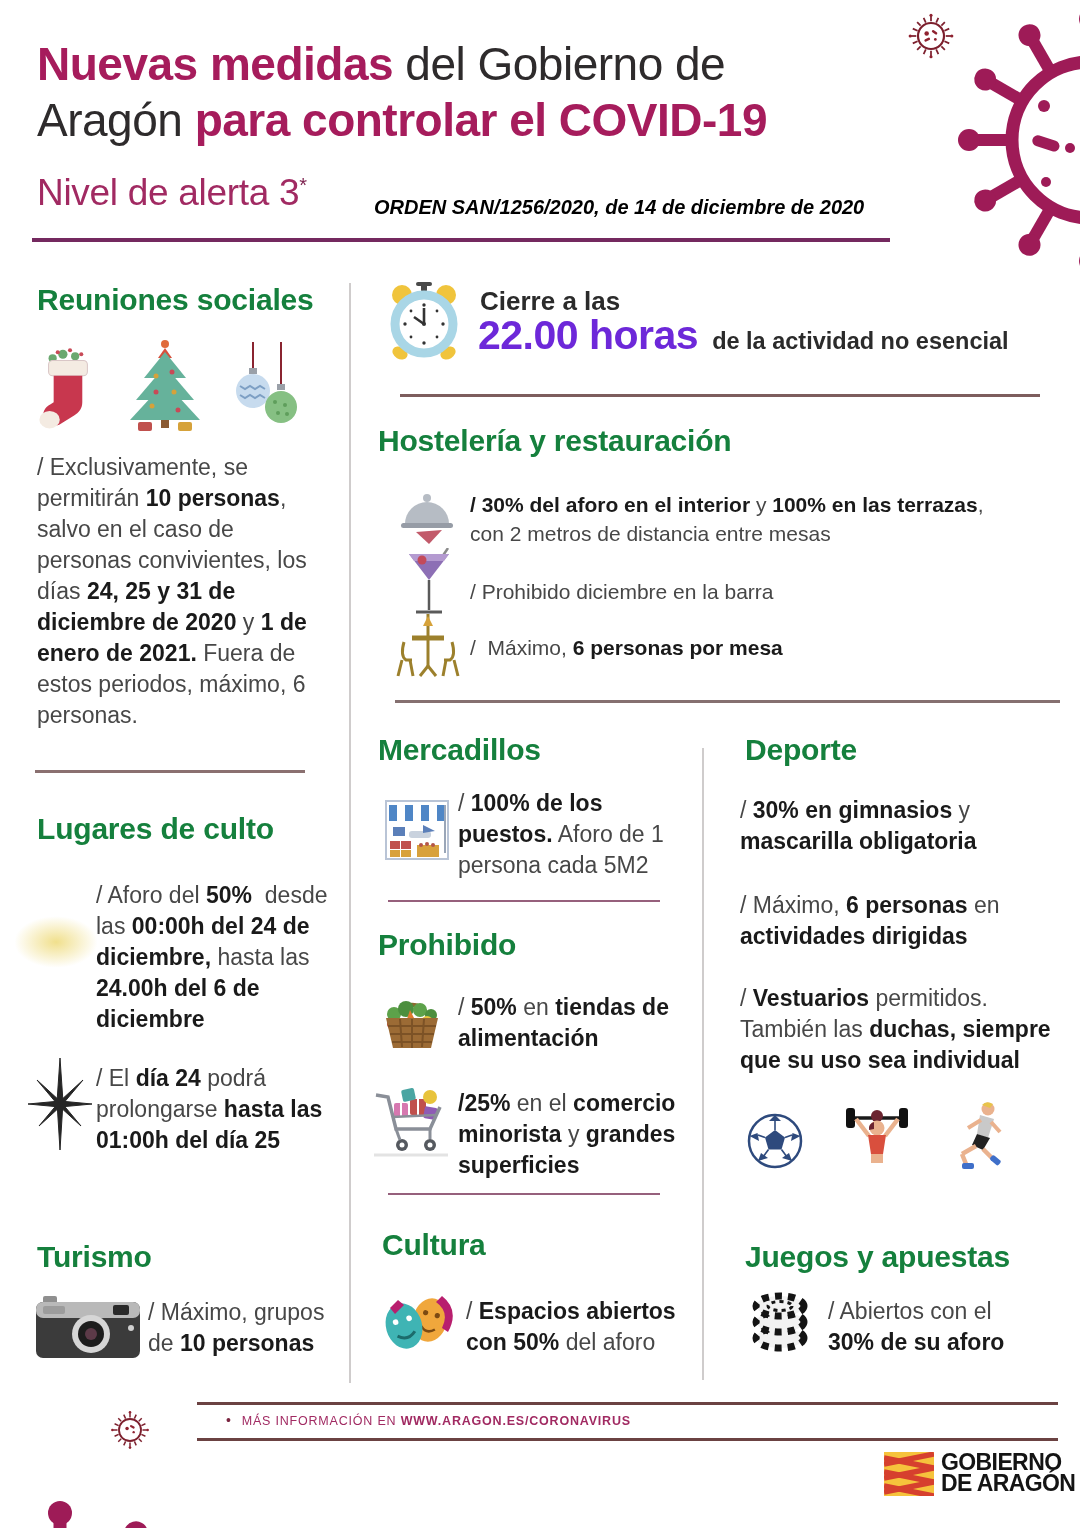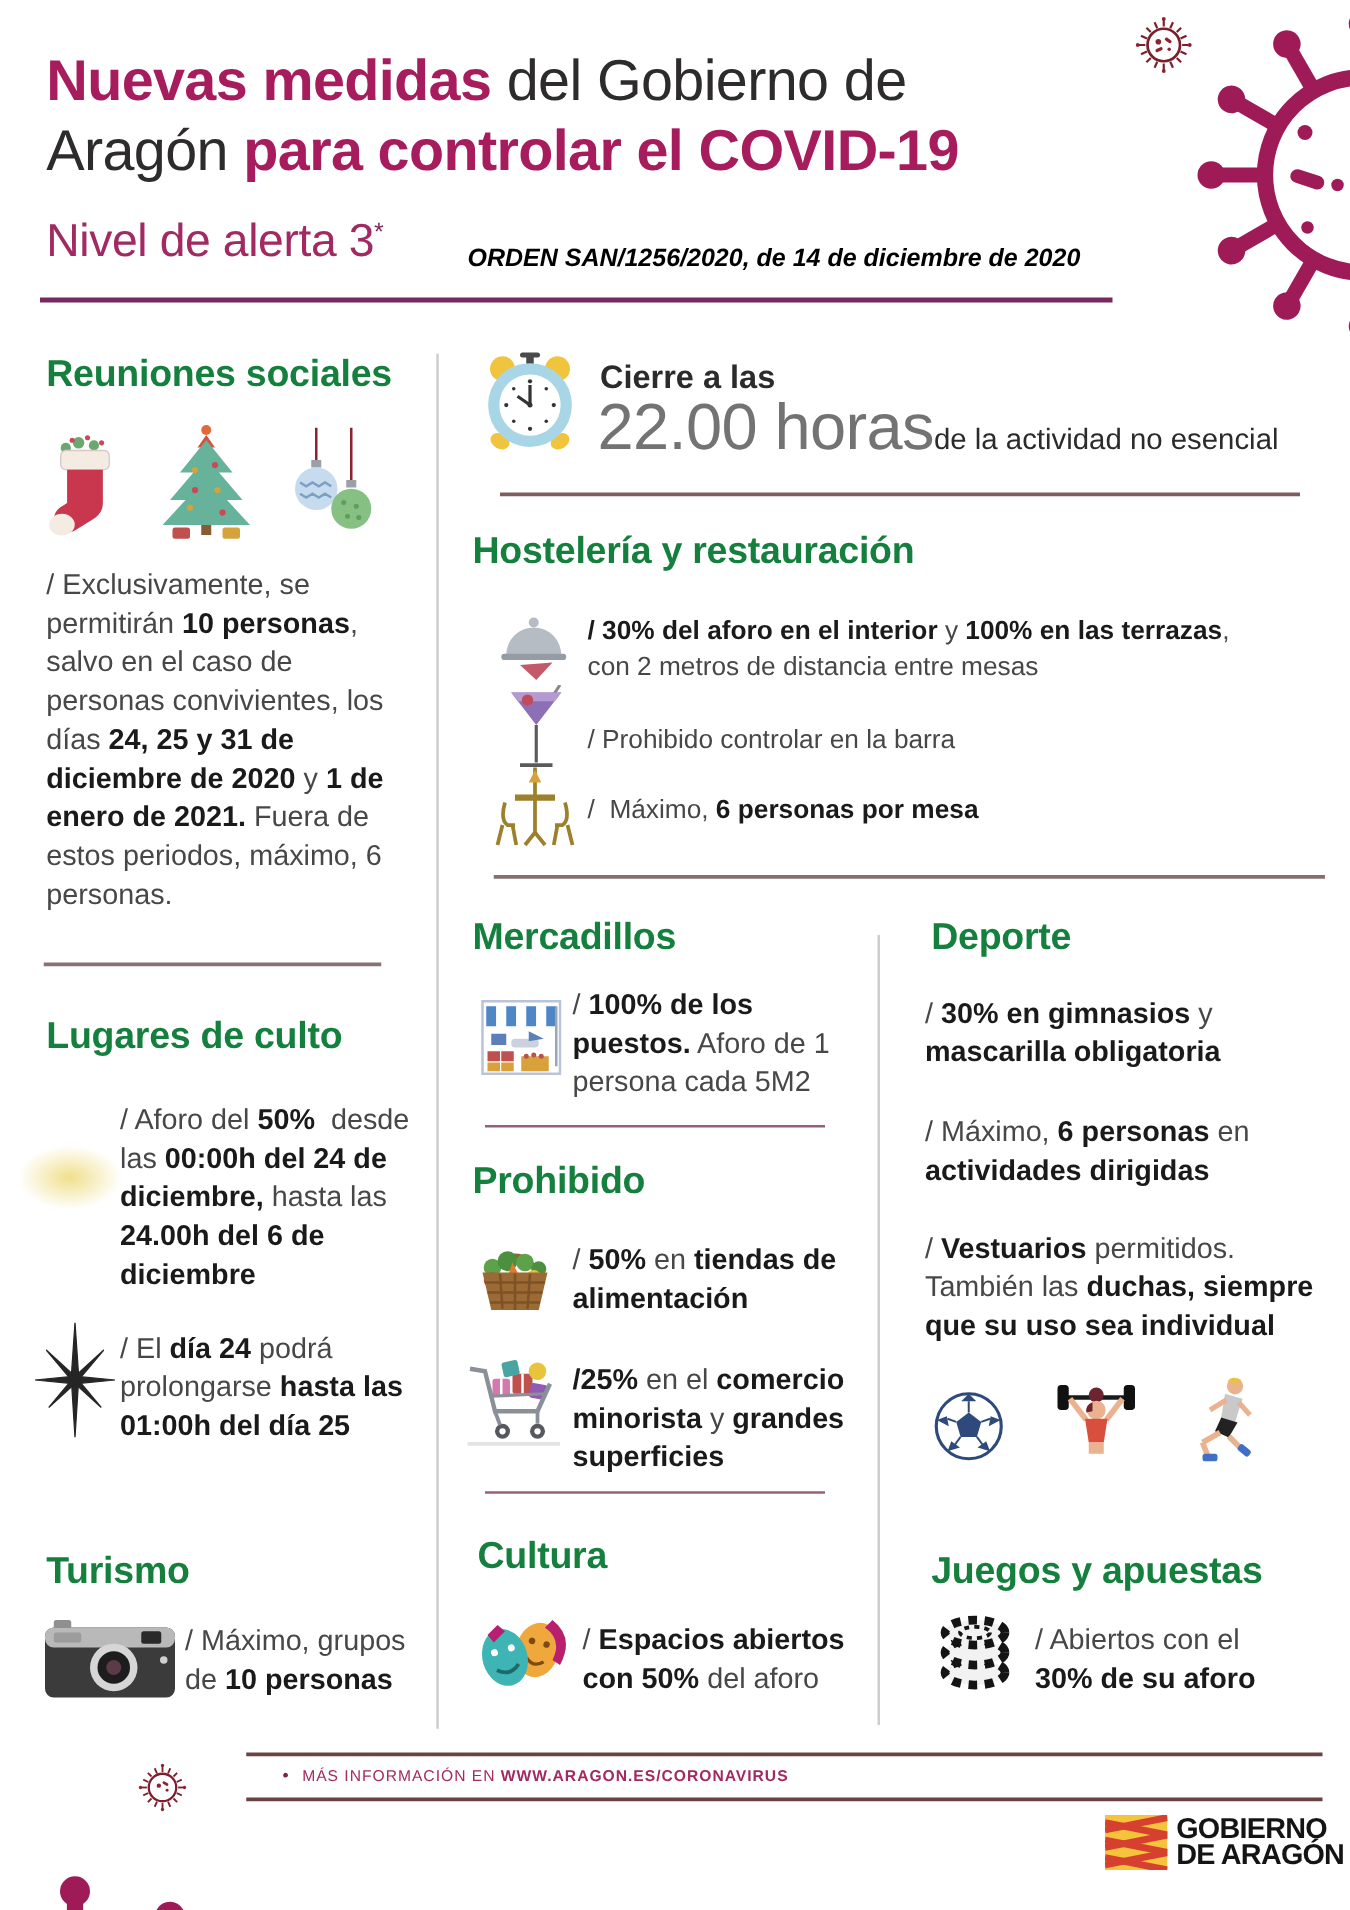--- a/index.html
+++ b/index.html
@@ -18,22 +18,22 @@
   
   .body{position:absolute;font-size:23px;line-height:31px;color:#474747;white-space:pre}
   .body .b{font-weight:700;color:#1a1a1a}
   .body.small{font-size:21px;line-height:29px}
   
   .rule{position:absolute}
   .vline{position:absolute;width:2px;background:#cfcccc}
   
   .cl-line1{position:absolute;left:480px;top:286px;font-size:26px;font-weight:700;color:#2b2b2b}
   .cl-row{position:absolute;left:478px;top:312px;display:flex;align-items:baseline}
-  .cl-time{font-size:52px;font-weight:400;color:#737373;letter-spacing:-0.5px}
-  .cl-suffix{font-size:23.5px;font-weight:400;color:#2b2b2b;}
+  .cl-time{font-size:41px;font-weight:700;color:#6d28d9;letter-spacing:-0.5px}
+  .cl-suffix{font-size:23.5px;font-weight:700;color:#2b2b2b;margin-left:14px}
   
   .foot-text{position:absolute;left:226px;top:1412px;font-size:12.5px;letter-spacing:0.8px;color:#a12a62;font-weight:500}
   .foot-text .b{font-weight:800}
   .foot-text .dot{color:#7a2540;margin-right:10px;font-size:14px}
   .logo-text{position:absolute;left:941px;top:1452px;font-size:23px;line-height:21px;font-weight:800;color:#141414;letter-spacing:-0.6px}
   svg{display:block}
 </style>
 </head>
 <body>
 
@@ -276,21 +276,21 @@
 con 2 metros de distancia entre mesas</span></div>
 
   <svg class="abs" style="left:406px;top:548px" width="46" height="72" viewBox="0 0 46 72">
     <line x1="30" y1="18" x2="42" y2="0" stroke="#8a8a8a" stroke-width="2.5"></line>
     <polygon points="3,6 43,6 23,32" fill="#8d6fb5"></polygon>
     <polygon points="3,6 43,6 38,13 8,13" fill="#b49ad0"></polygon>
     <circle cx="16" cy="12" r="4.5" fill="#c34a5a"></circle>
     <line x1="23" y1="32" x2="23" y2="62" stroke="#5a5a5a" stroke-width="2.5"></line>
     <line x1="10" y1="64" x2="36" y2="64" stroke="#5a5a5a" stroke-width="3"></line>
   </svg>
-  <div class="body small" style="left:470px;top:577px"><span>/ Prohibido controlar en la barra</span></div>
+  <div class="body small" style="left:470px;top:577px"><span>/ Prohibido diciembre en la barra</span></div>
 
   <svg class="abs" style="left:392px;top:612px" width="72" height="68" viewBox="0 0 72 68">
     <g stroke="#9c802c" fill="none" stroke-width="3">
       <line x1="36" y1="2" x2="36" y2="24"></line>
       <polygon points="36,4 31,14 41,14" fill="#d6a23a" stroke="none"></polygon>
       <line x1="20" y1="26" x2="52" y2="26" stroke-width="5"></line>
       <line x1="36" y1="26" x2="36" y2="56"></line>
       <line x1="28" y1="64" x2="36" y2="54"></line>
       <line x1="44" y1="64" x2="36" y2="54"></line>
       <path d="M12 30 q-4 14 2 18 h6"></path>

